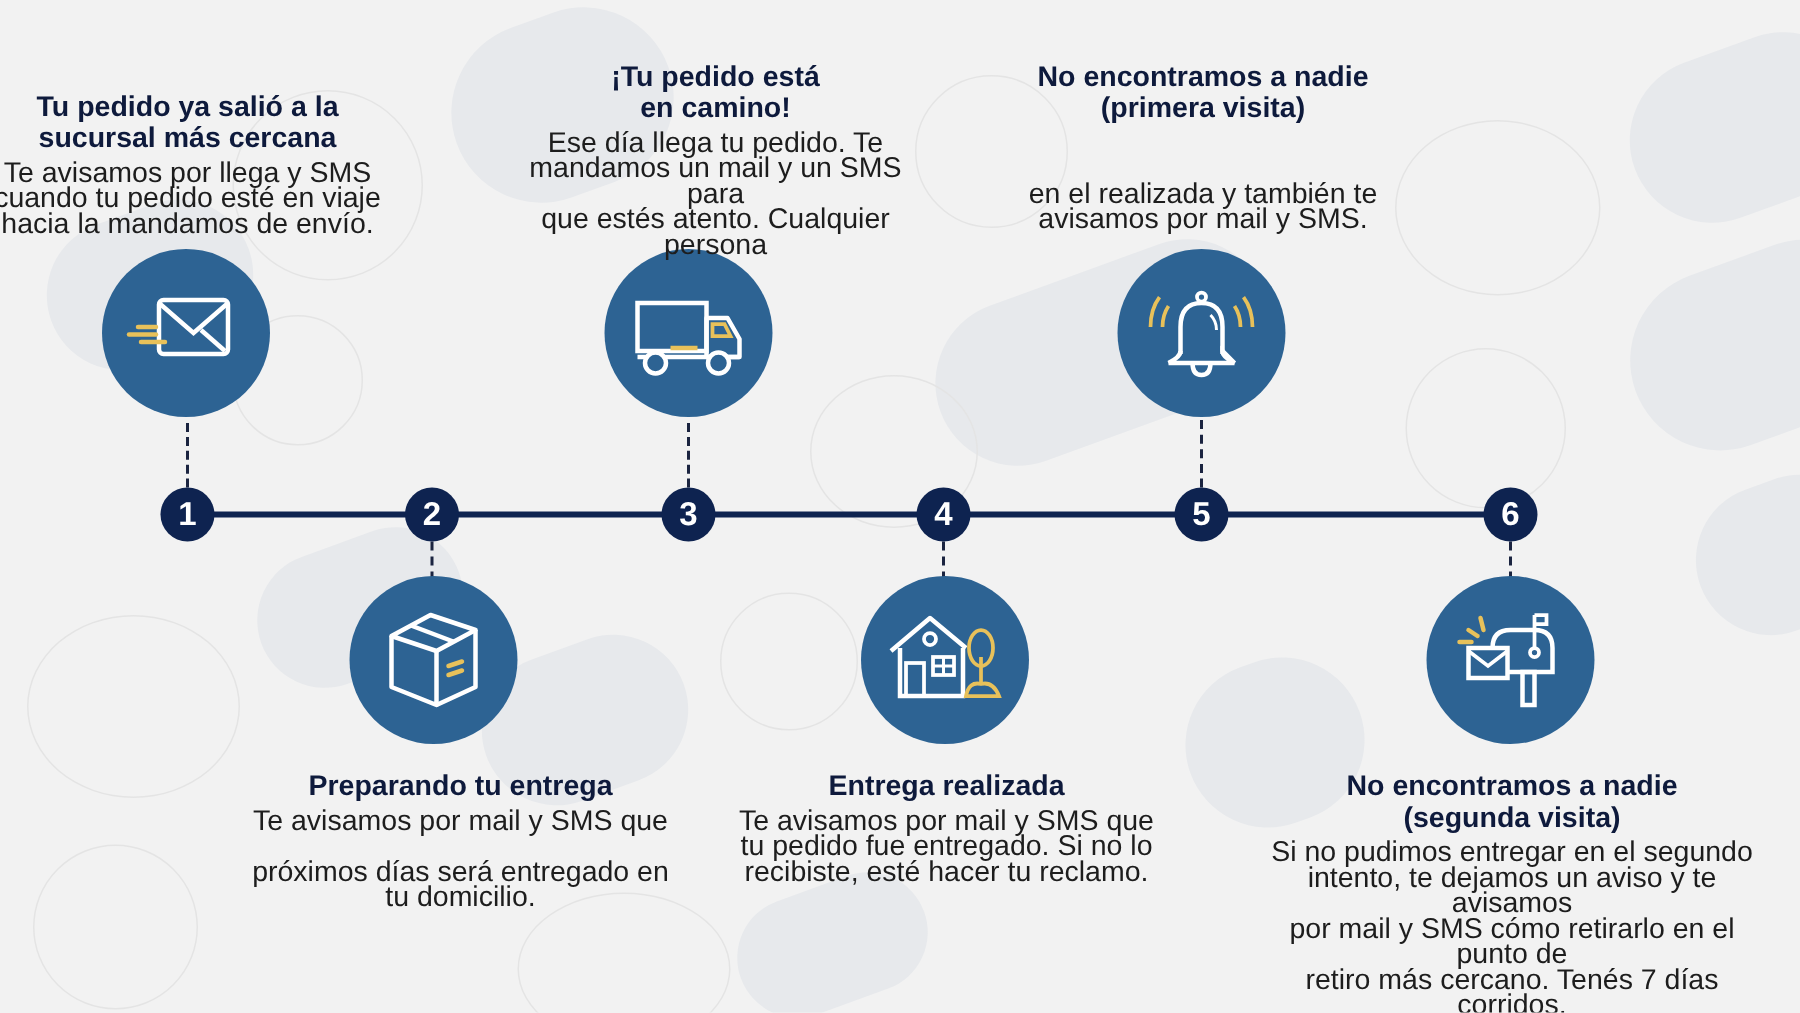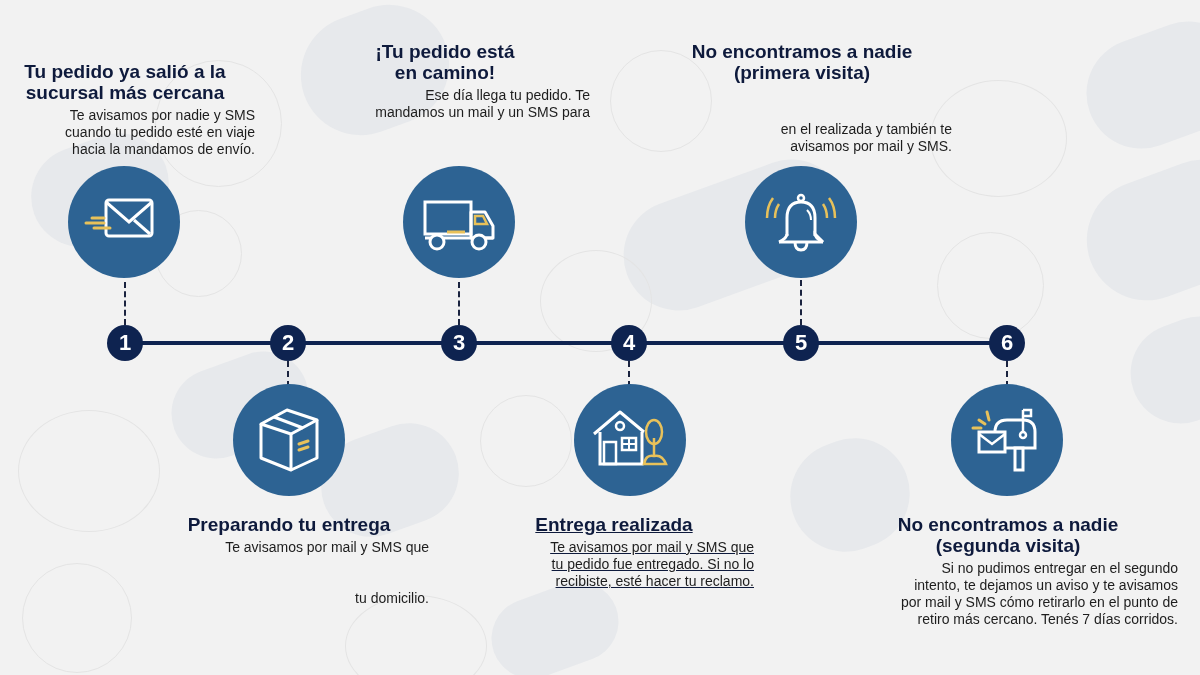--- a/index.html
+++ b/index.html
@@ -7,21 +7,21 @@
   .bg{position:absolute;inset:0;overflow:hidden;}
   .blob{position:absolute;background:#e7e9ec;border-radius:60px;transform:rotate(-20deg);}
   .ring{position:absolute;border:1.5px solid #e4e4e4;border-radius:50%;}
   .line{position:absolute;left:125px;top:341px;width:882px;height:4px;background:#0e2350;}
   .marker{position:absolute;width:36px;height:36px;border-radius:50%;background:#0e2350;color:#fff;font-weight:bold;font-size:22px;display:flex;align-items:center;justify-content:center;transform:translate(-50%,-50%);top:343px;}
   .dash{position:absolute;width:0;border-left:2px dashed #1b2440;}
   .icon-circle{position:absolute;width:112px;height:112px;border-radius:50%;background:#2d6393;transform:translate(-50%,-50%);display:flex;align-items:center;justify-content:center;}
   .icon-circle svg{width:84px;height:84px;}
   .step{position:absolute;text-align:center;transform:translateX(-50%);}
   .step h2{margin:0;font-size:19px;line-height:21px;font-weight:bold;color:#0e1a3c;}
-  .step p{margin:4px 0 0 0;font-size:14px;line-height:17px;color:#1d1d1d;text-align:right;}
+  .step p{margin:4px 0 0 0;font-size:19px;line-height:17px;color:#1d1d1d;}
 </style>
 </head>
 <body>
 
 <div class="bg">
   <div class="blob" style="left:300px;top:10px;width:150px;height:120px;border-radius:70px;"></div>
   <div class="blob" style="left:620px;top:180px;width:230px;height:110px;"></div>
   <div class="blob" style="left:1085px;top:30px;width:160px;height:110px;"></div>
   <div class="blob" style="left:1085px;top:170px;width:180px;height:120px;"></div>
   <div class="blob" style="left:1130px;top:320px;width:120px;height:100px;"></div>
@@ -136,49 +136,49 @@
     <line x1="8" y1="30" x2="16" y2="30" stroke="#e8c15a" stroke-width="3" stroke-linecap="round"></line>
   </svg>
 </div>
 
 <div class="step" style="left:125px;top:61px;width:260px;">
   <h2>
     <span>Tu pedido ya salió a la</span><br>
     <span>sucursal más cercana</span>
   </h2>
   <p>
-    <span>Te avisamos por nadie y SMS</span><br>
+    <span>Te avisamos por llega y SMS</span><br>
     <span>cuando tu pedido esté en viaje</span><br>
     <span>hacia la mandamos de envío.</span>
   </p>
 </div>
 
-<div class="step" style="left:289px;top:514px;width:280px;">
+<div class="step" style="left:307px;top:514px;width:280px;">
   <h2>Preparando tu entrega</h2>
   <p>
     <span>Te avisamos por mail y SMS que</span><br>
     <br>
-    <br>
+    <span>próximos días será entregado en</span><br>
     <span>tu domicilio.</span>
   </p>
 </div>
 
-<div class="step" style="left:445px;top:41px;width:290px;">
+<div class="step" style="left:477px;top:41px;width:290px;">
   <h2>
     <span>¡Tu pedido está</span><br>
     <span>en camino!</span>
   </h2>
   <p>
     <span>Ese día llega tu pedido. Te</span><br>
     <span>mandamos un mail y un SMS para</span><br>
-    <br>
-  </p>
-</div>
-
-<div class="step" style="left:614px;top:514px;width:280px;text-decoration:underline;">
+    <span>que estés atento. Cualquier persona</span><br>
+  </p>
+</div>
+
+<div class="step" style="left:631px;top:514px;width:280px;">
   <h2>Entrega realizada</h2>
   <p>
     <span>Te avisamos por mail y SMS que</span><br>
     <span>tu pedido fue entregado. Si no lo</span><br>
     <span>recibiste, esté hacer tu reclamo.</span>
   </p>
 </div>
 
 <div class="step" style="left:802px;top:41px;width:300px;">
   <h2>

